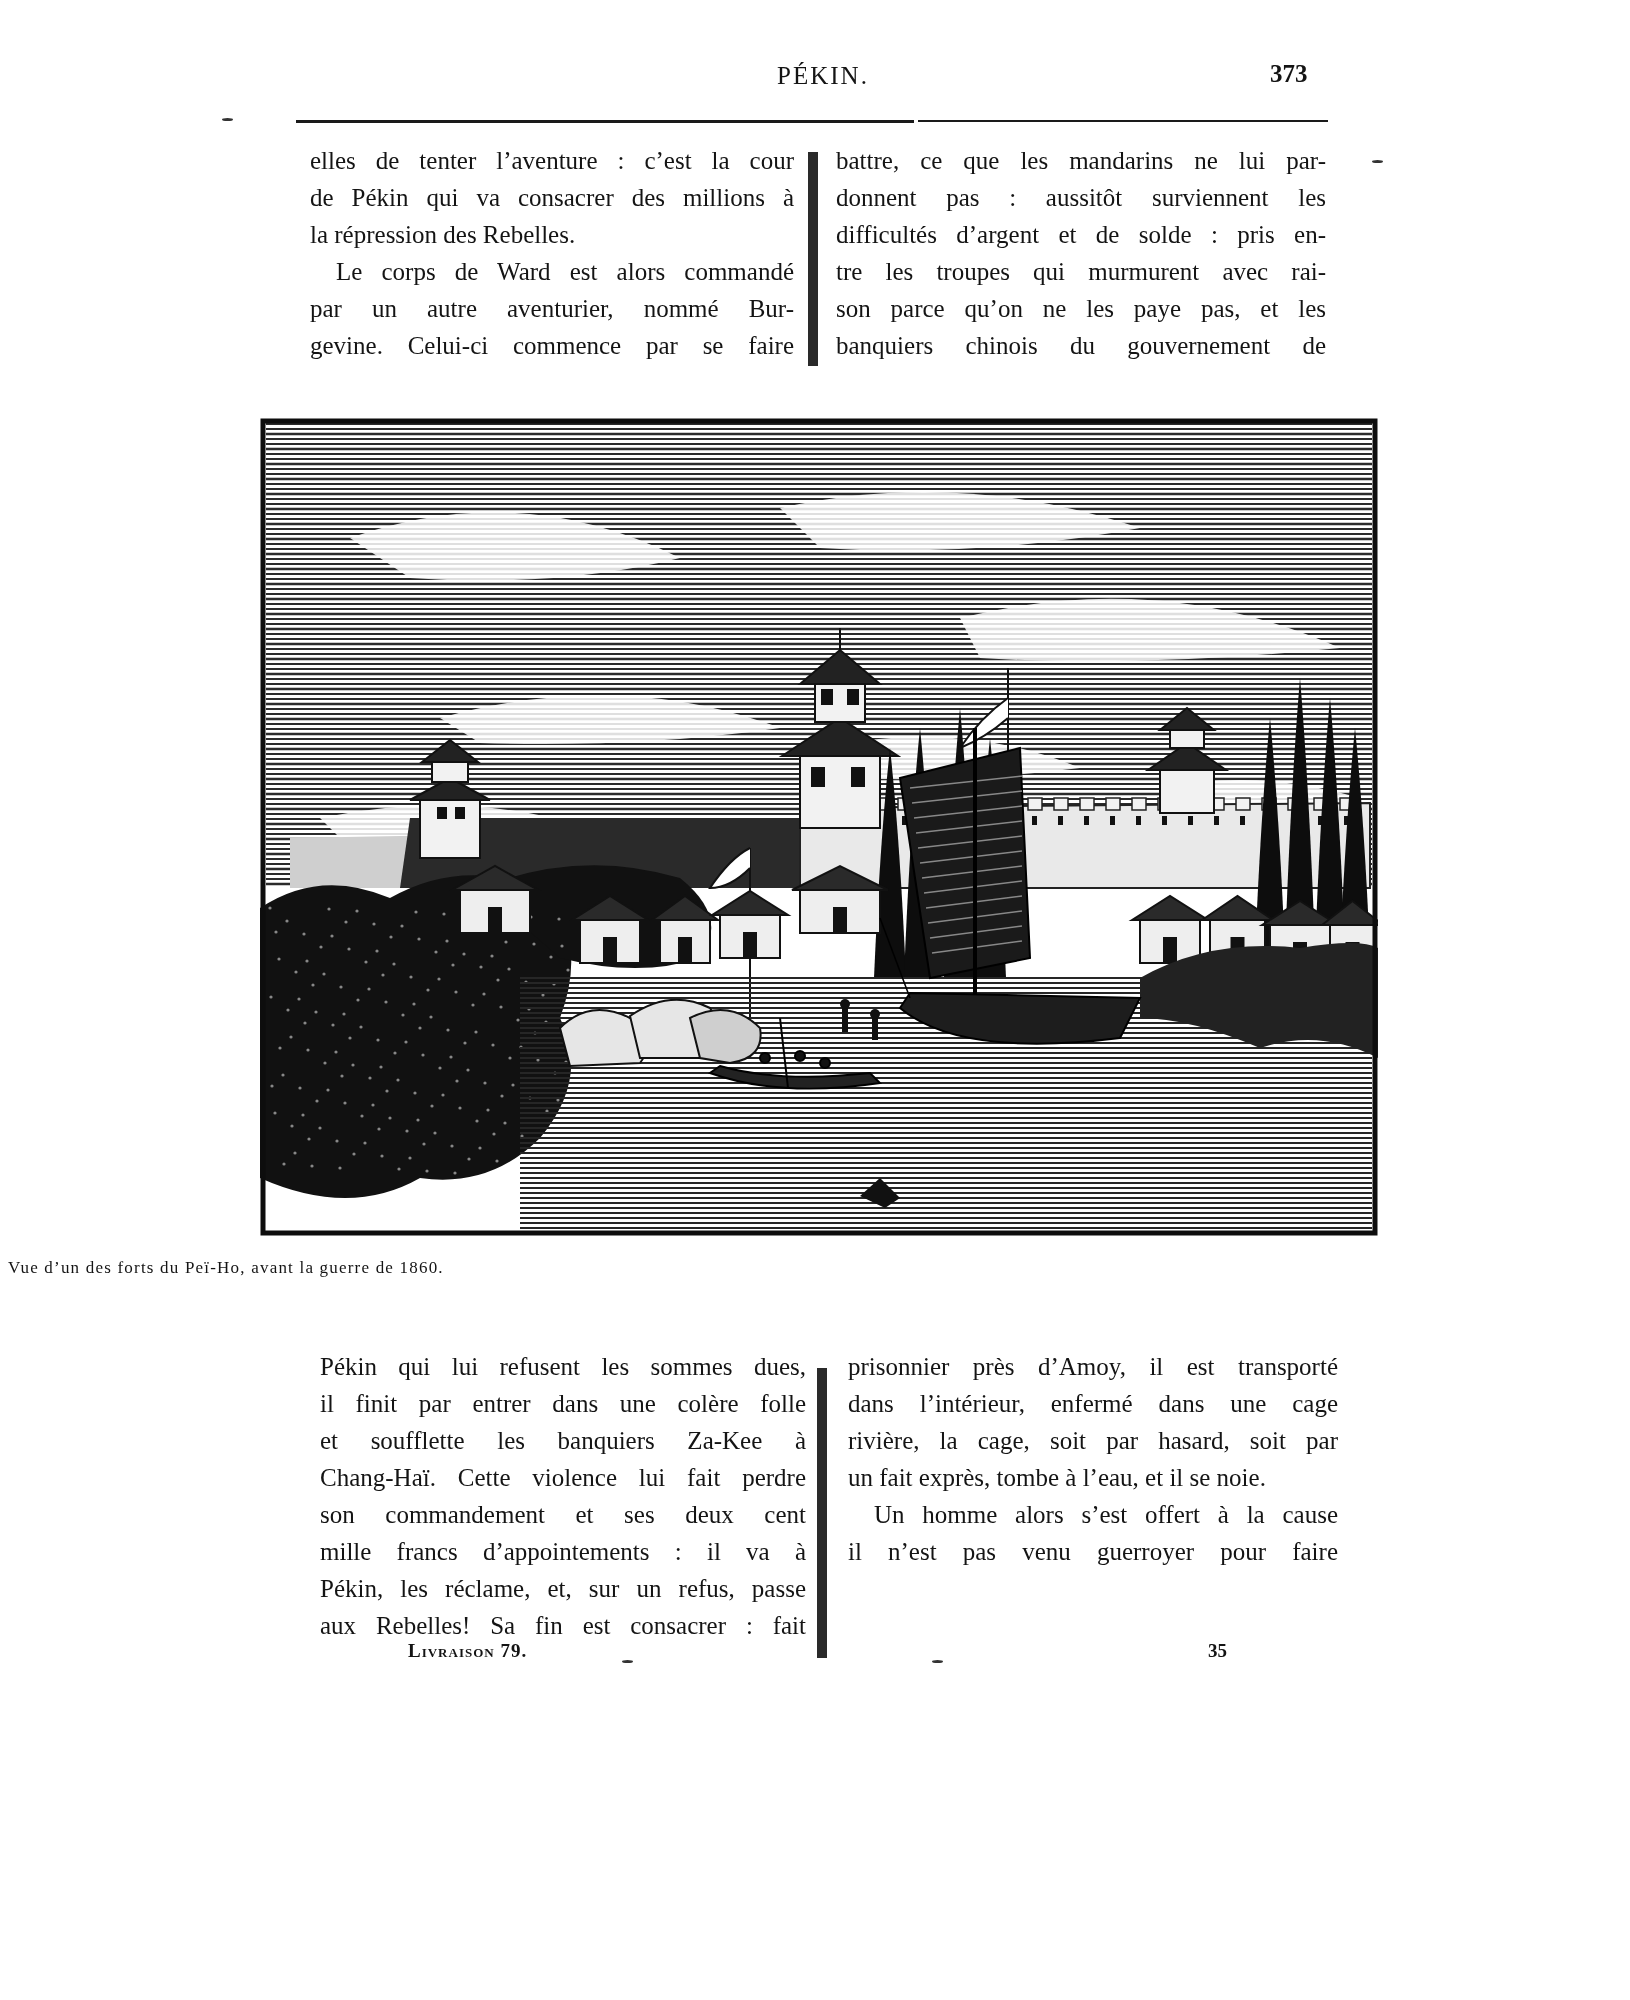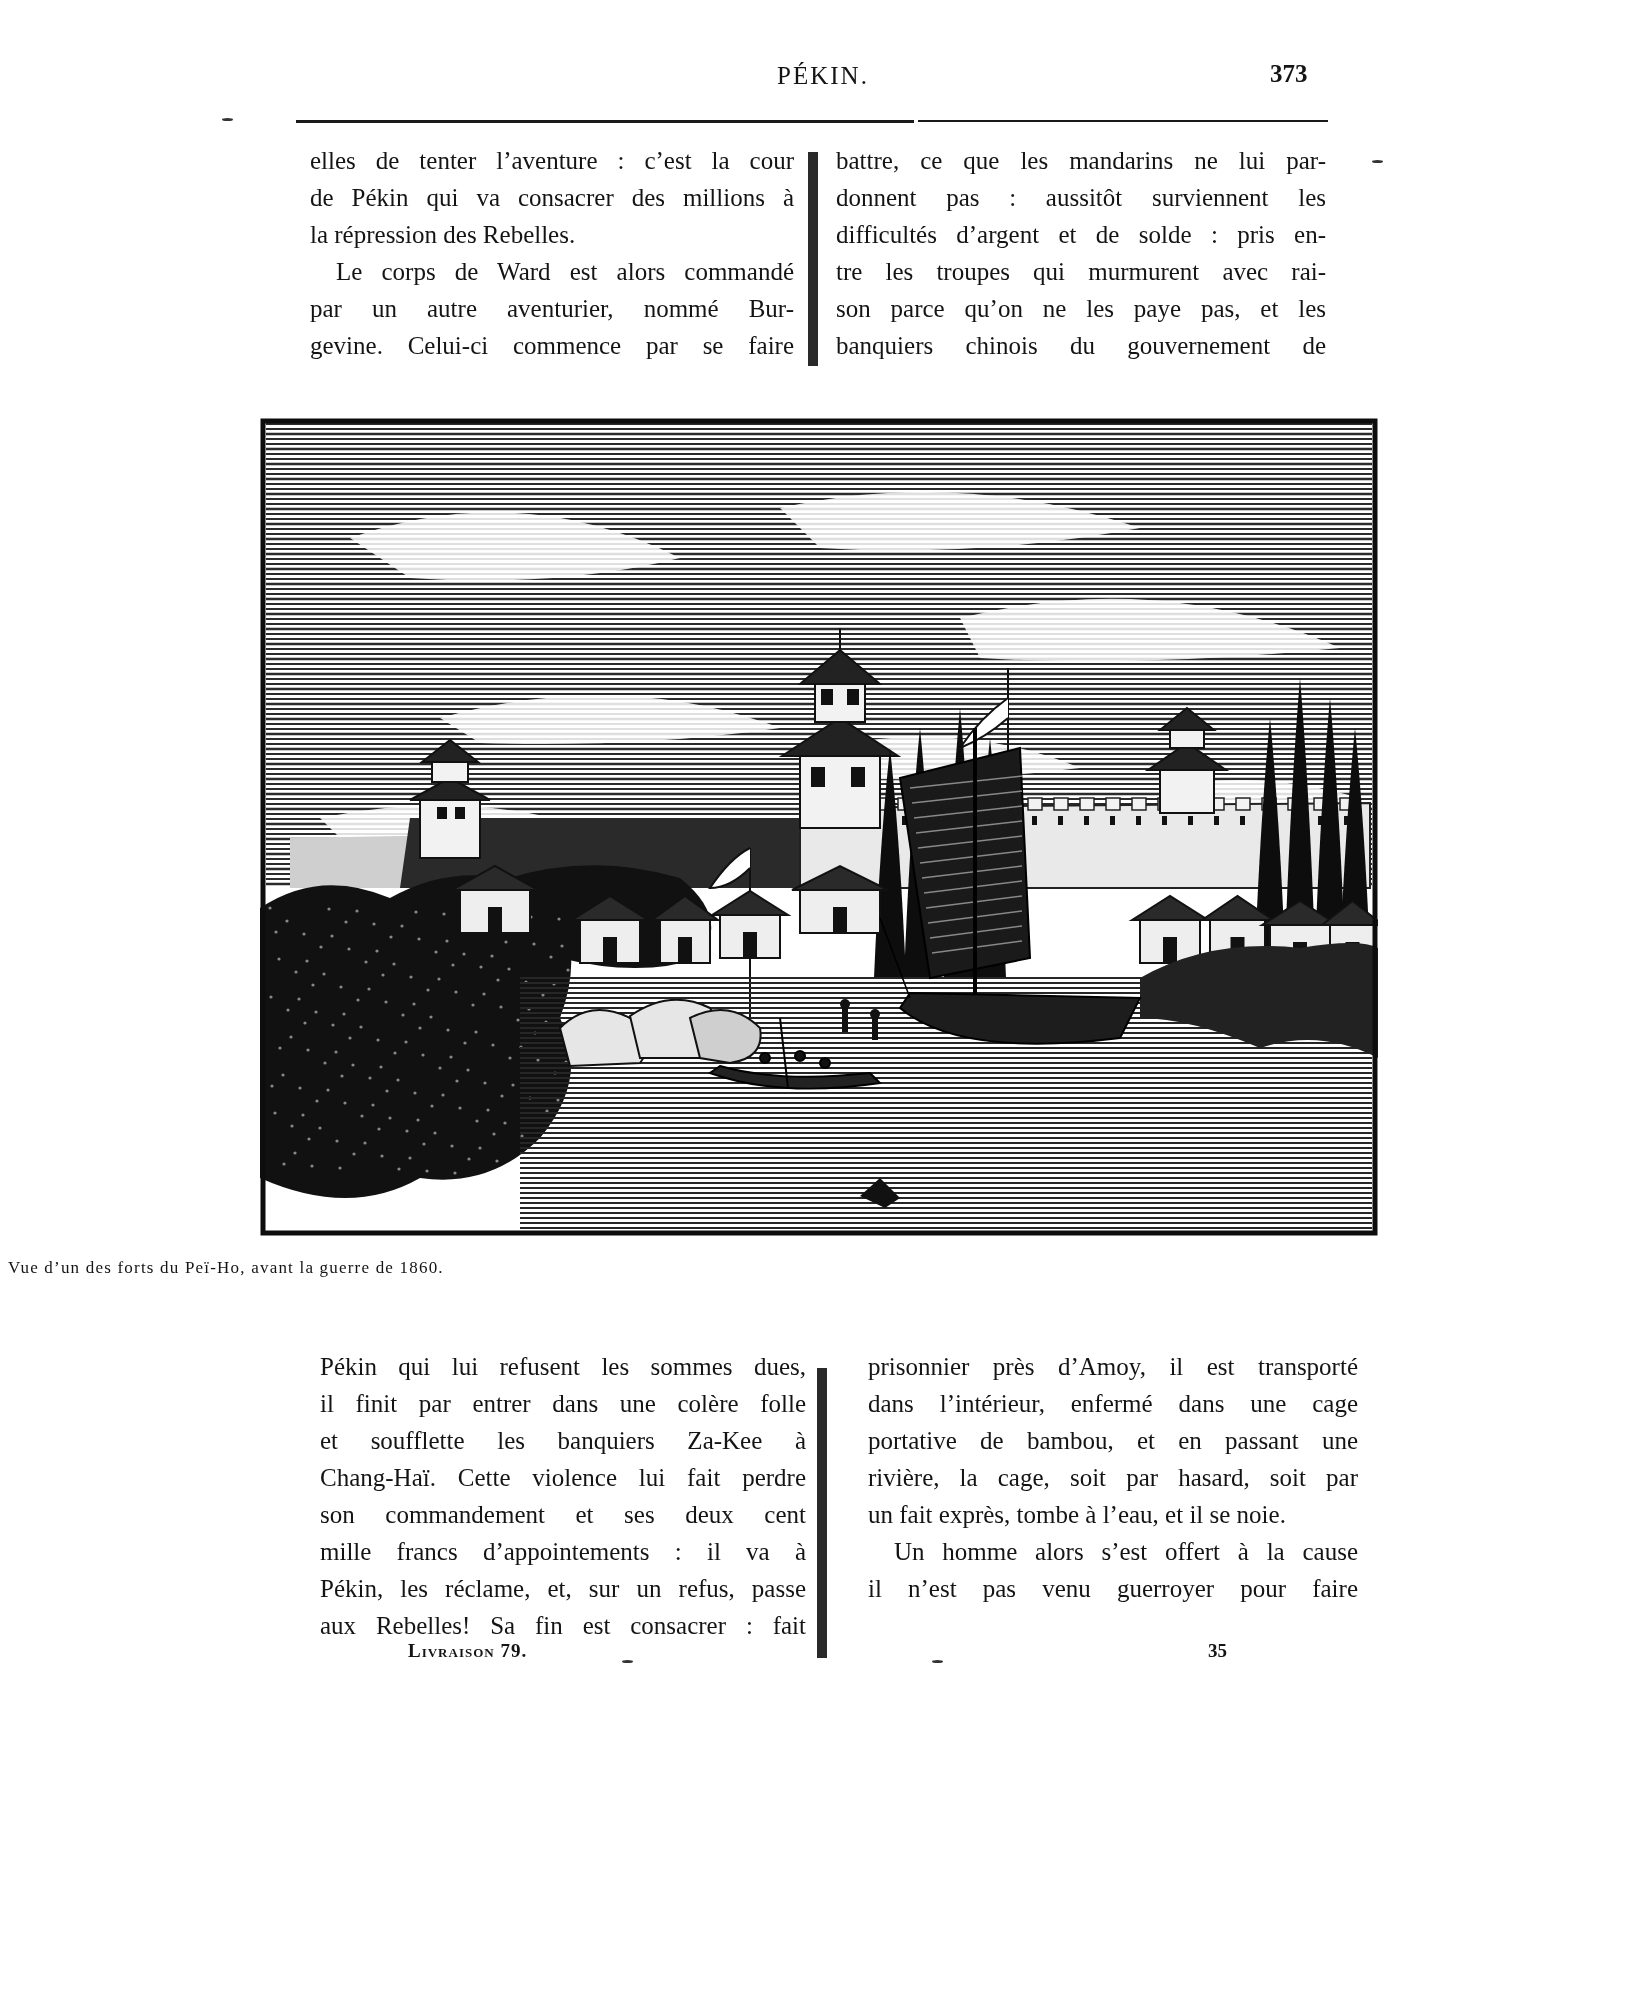--- a/index.html
+++ b/index.html
@@ -558,24 +558,23 @@
     <span class="line">Pékin qui lui refusent les sommes dues,</span>
     <span class="line">il finit par entrer dans une colère folle</span>
     <span class="line">et soufflette les banquiers Za-Kee à</span>
     <span class="line">Chang-Haï. Cette violence lui fait perdre</span>
     <span class="line">son commandement et ses deux cent</span>
     <span class="line">mille francs d’appointements : il va à</span>
     <span class="line">Pékin, les réclame, et, sur un refus, passe</span>
     <span class="line">aux Rebelles! Sa fin est consacrer : fait</span>
   </div>
 <div class="abs col-rule" style="left:817px;top:1368px;height:290px;"></div>
-<div class="abs col" id="bottom-right" style="left:840px;top:1348px;width:490px;margin-left:20px;">
+<div class="abs col" id="bottom-right" style="left:840px;top:1348px;width:490px;">
     <span class="line">prisonnier près d’Amoy, il est transporté</span>
     <span class="line">dans l’intérieur, enfermé dans une cage</span>
-    <span class="line">portative de bambou, et en passant une</span>
     <span class="line">rivière, la cage, soit par hasard, soit par</span>
     <span class="line last">un fait exprès, tombe à l’eau, et il se noie.</span>
     <span class="line indent">Un homme alors s’est offert à la cause</span>
     <span class="line">il n’est pas venu guerroyer pour faire</span>
   </div>
 
 <div class="abs footer-left">Livraison 79.</div>
 <div class="abs footer-right">35</div>
 
 <div class="abs speck" style="left:222px;top:118px;"></div>

